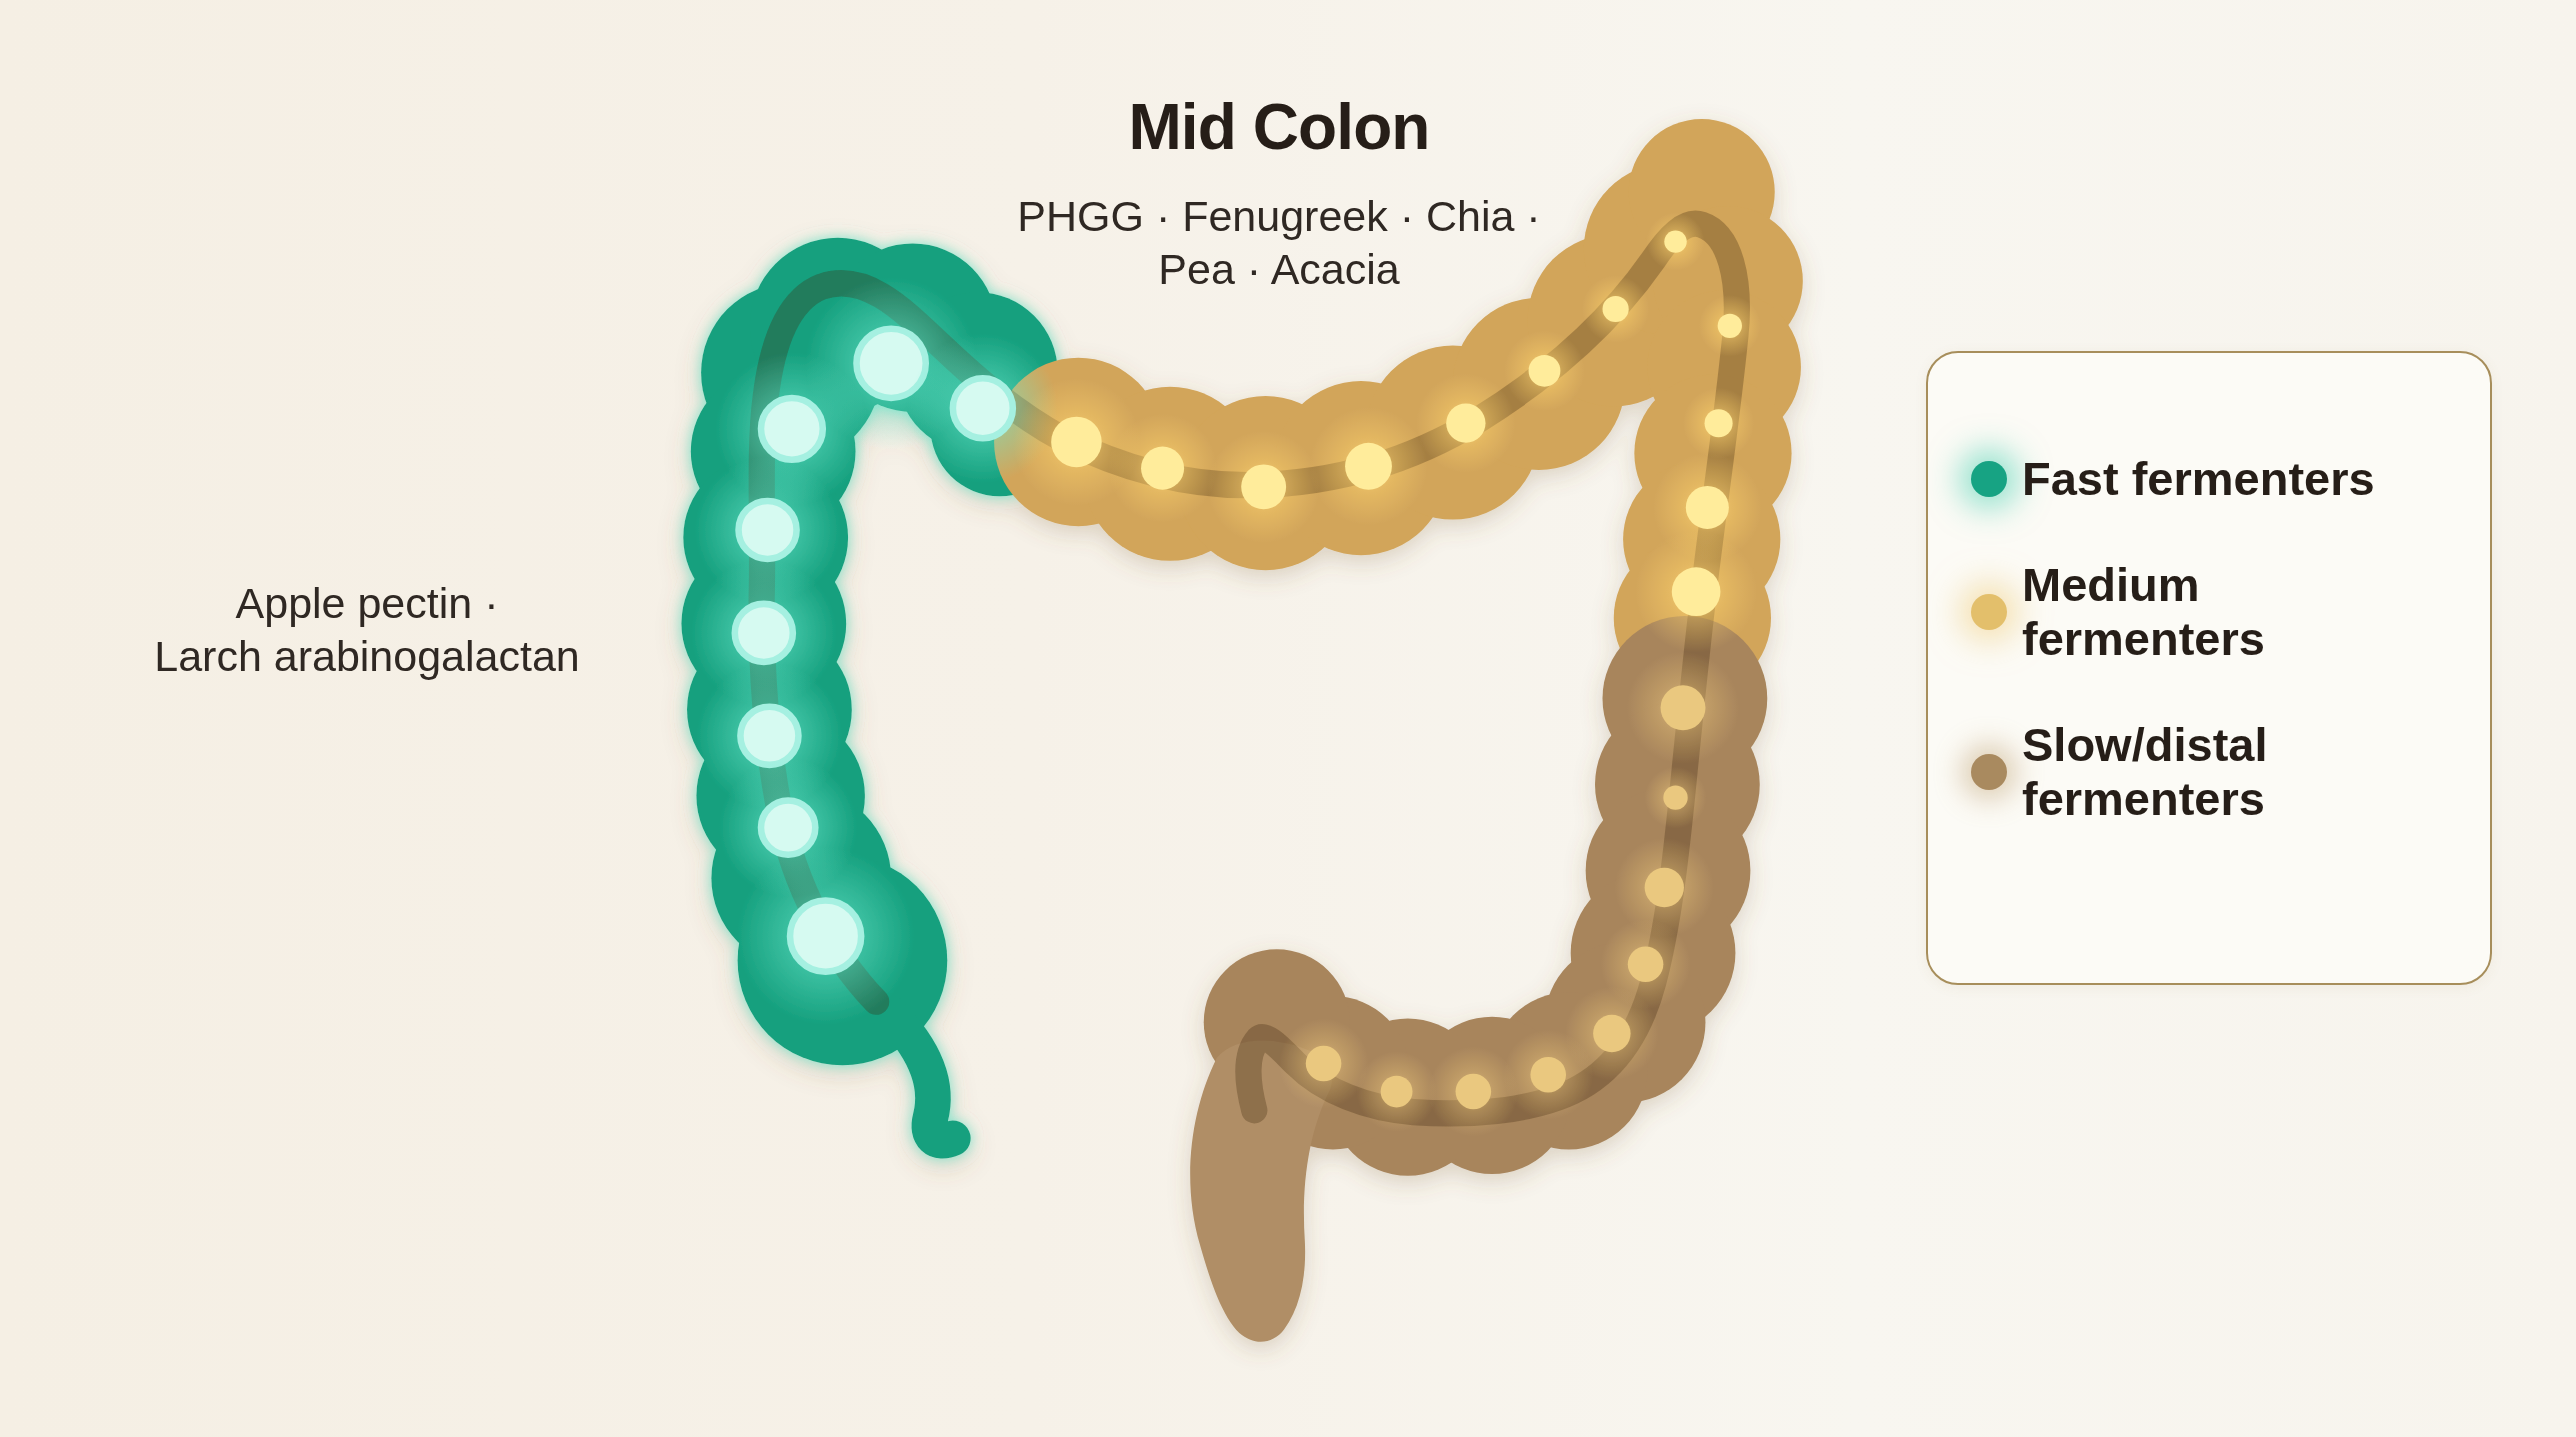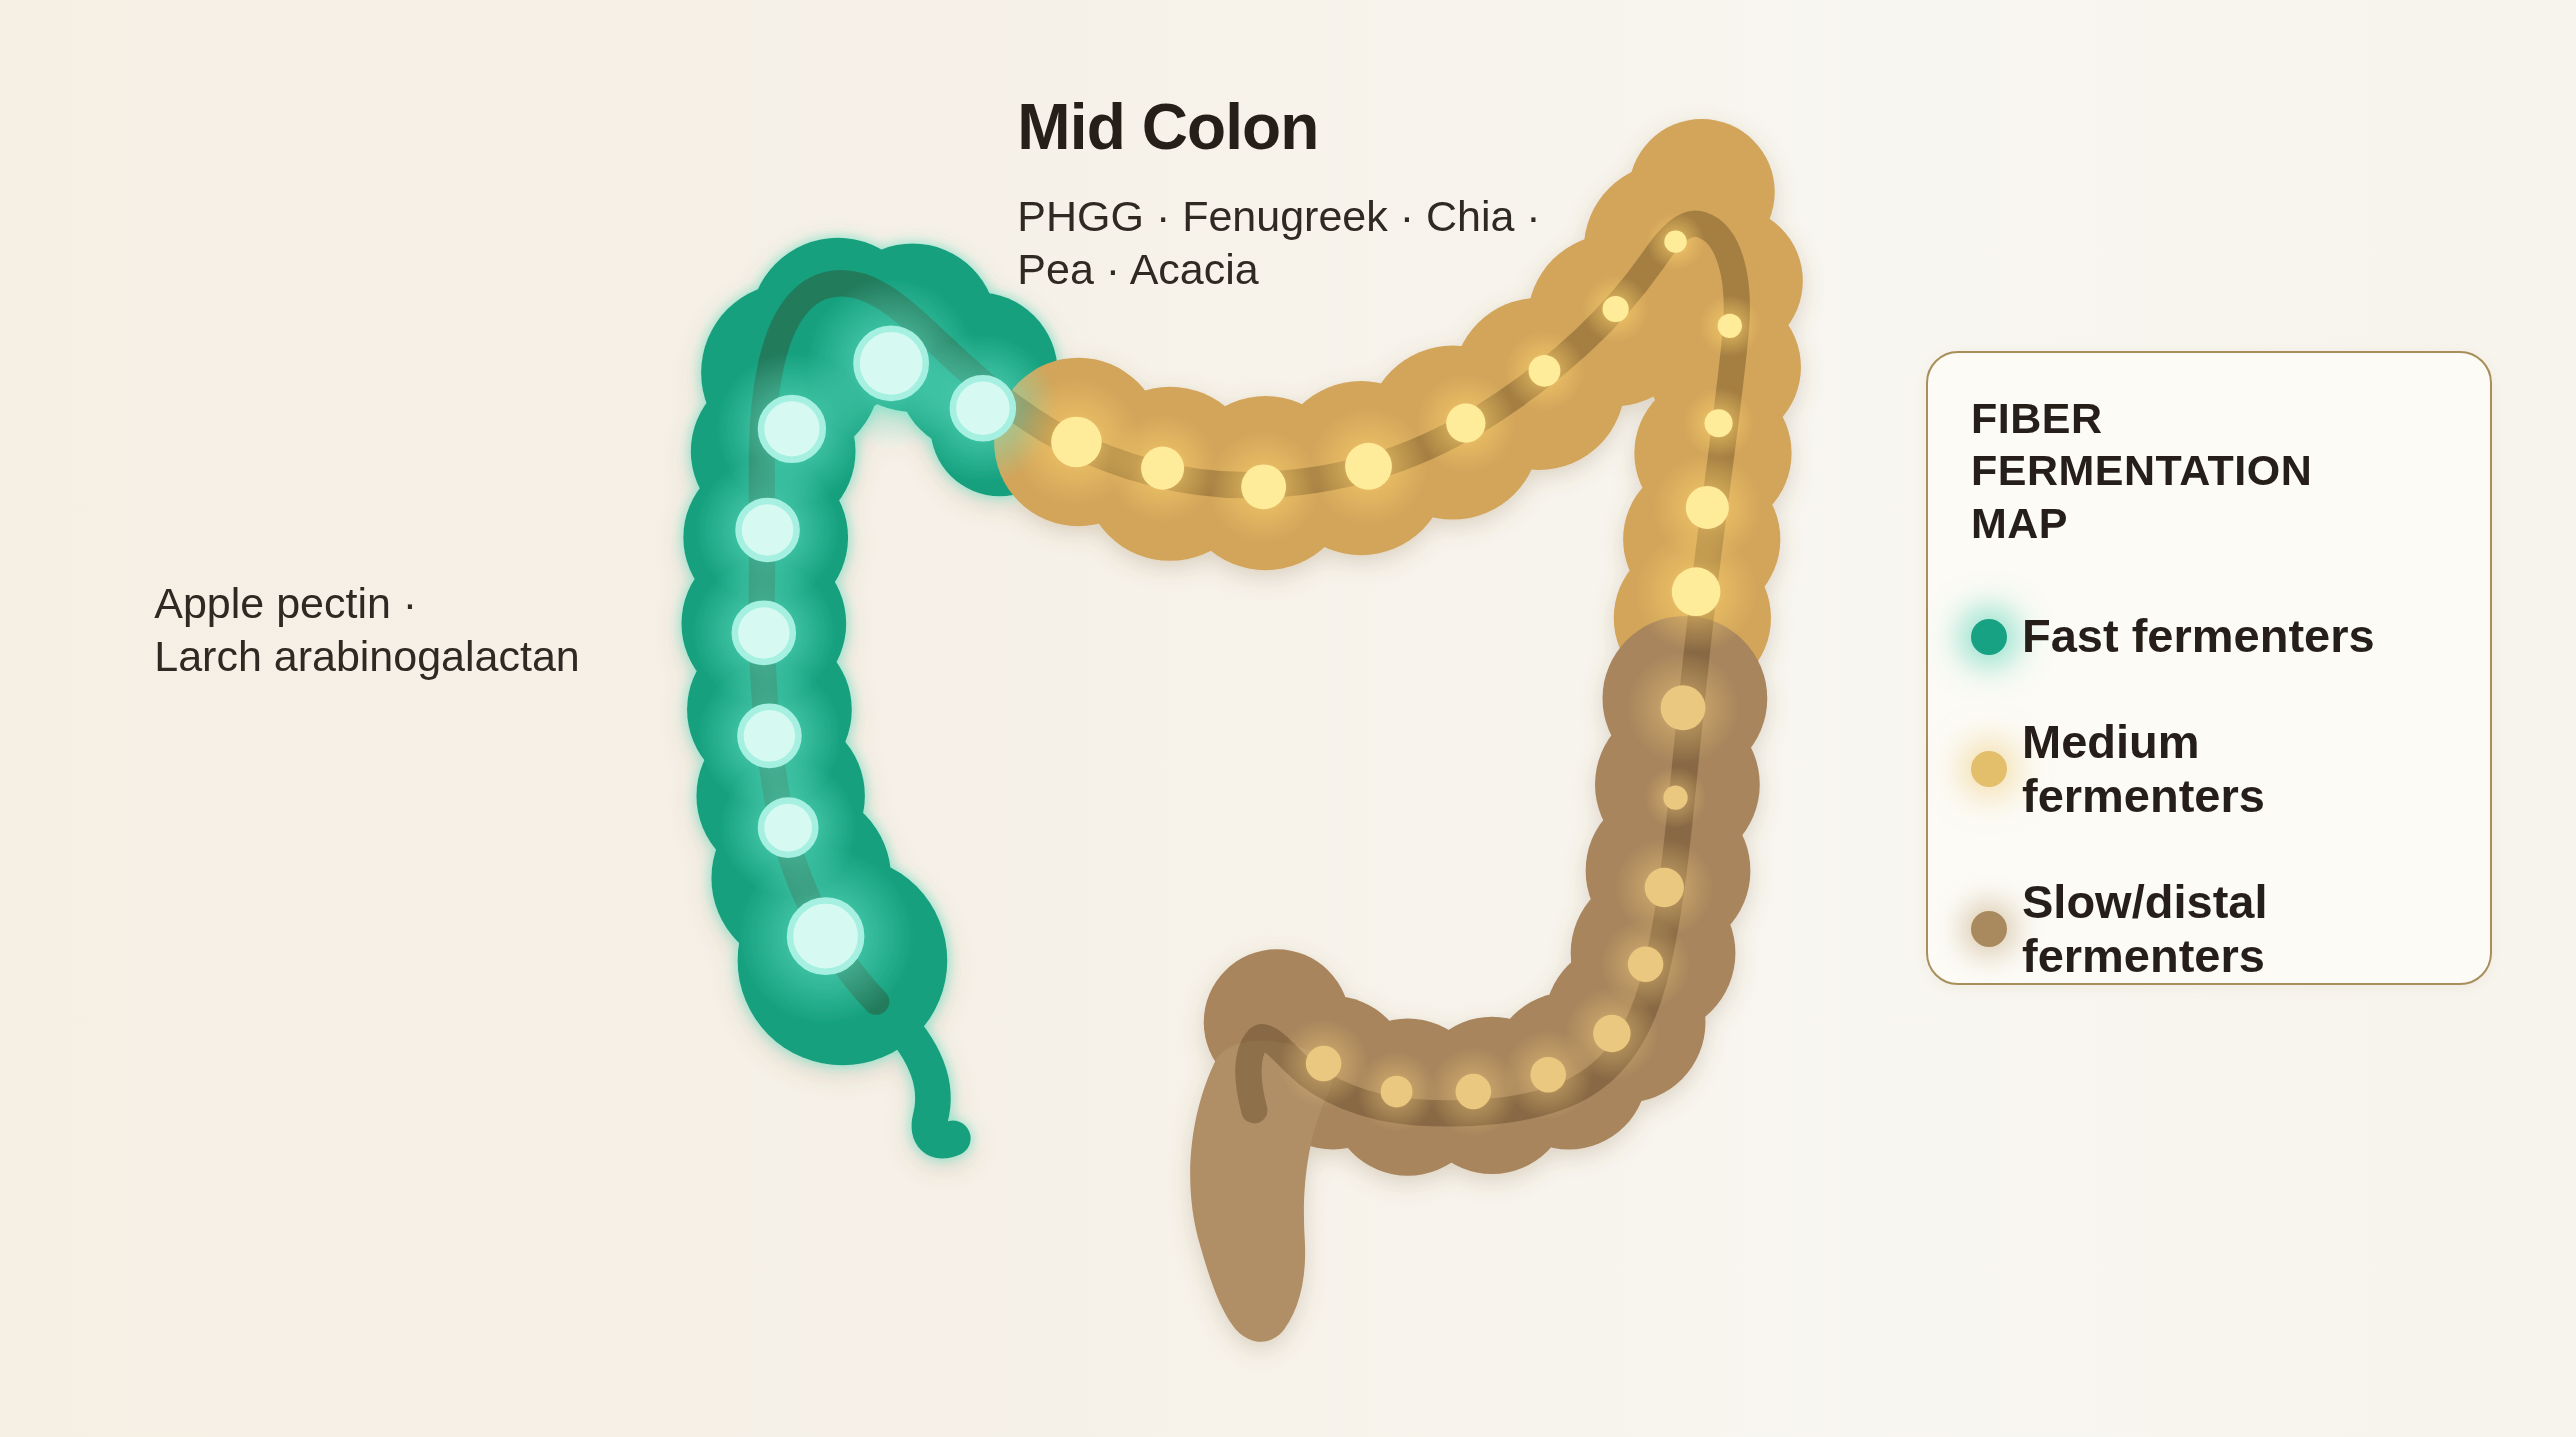--- a/index.html
+++ b/index.html
@@ -3,21 +3,21 @@
 <meta charset="utf-8">
 <style>
   html,body{margin:0;padding:0;background:#e9e4d8;}
   #stage{
     position:relative;width:2576px;height:1438px;overflow:hidden;
     background:linear-gradient(90deg,#f5efe4 0%,#f6f1e8 40%,#f8f6f0 72%,#f7f4ed 100%);
     font-family:"Liberation Sans",sans-serif;
   }
   #colon-svg{position:absolute;left:0;top:0;width:2576px;height:1438px;}
 
-  .section-label{position:absolute;text-align:left;transform:translateX(-50%);}
+  .section-label{position:absolute;text-align:center;transform:translateX(-50%);}
   .section-title{
     font-size:64px;font-weight:800;letter-spacing:-0.9px;color:#261e18;line-height:1.06;
   }
   .section-subtitle{
     margin-top:28px;font-size:43px;font-weight:400;color:#2f2823;line-height:1.24;
     white-space:pre-line;
   }
   #proximal-label{left:367px;top:549px;}
   #mid-label{left:1279px;top:94px;}
   #distal-label{left:1649px;top:1176px;}
@@ -224,22 +224,20 @@
   </div>
 
   <div class="section-label" id="mid-label">
     <div class="section-title">Mid Colon</div>
     <div class="section-subtitle">PHGG · Fenugreek · Chia ·
 Pea · Acacia</div>
   </div>
 
 
   <div id="legend">
-    <div id="legend-title">FIBER FERMENTATION
-MAP</div>
     <div id="legend-items">
       <div class="legend-row">
         <span class="legend-swatch sw-fast"></span>
         <span class="legend-label">Fast fermenters</span>
       </div>
       <div class="legend-row">
         <span class="legend-swatch sw-medium"></span>
         <span class="legend-label">Medium
 fermenters</span>
       </div>

